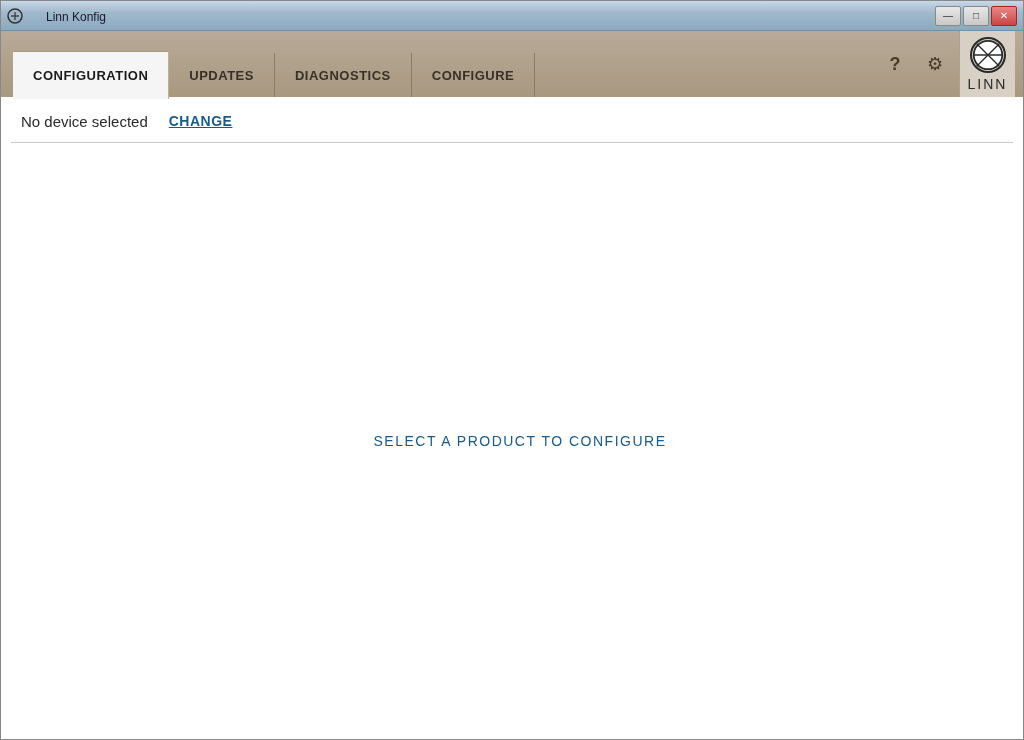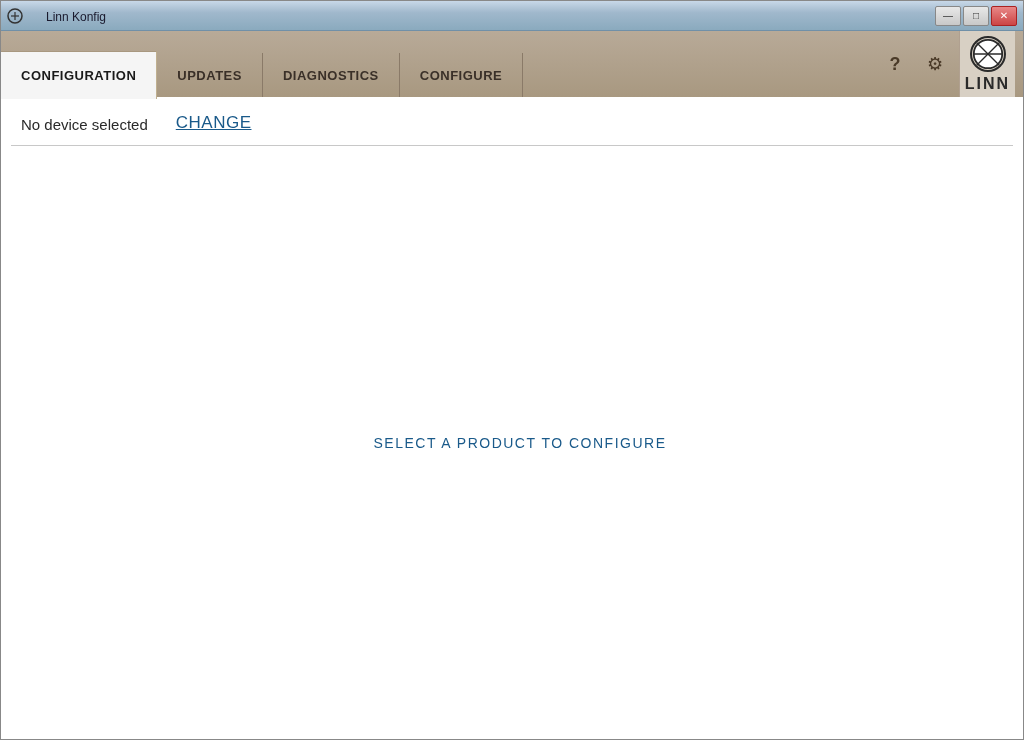--- a/index.html
+++ b/index.html
@@ -90,21 +90,21 @@
     .tb-btn.maximize-btn {
       background: linear-gradient(to bottom, #e8e8e8, #c8c8c8);
     }
 
     
     .tab-bar {
       height: 66px;
       background: linear-gradient(to bottom, #b8aa98 0%, #a89880 100%);
       display: flex;
       align-items: flex-end;
-      padding-left: 0;
+      padding-left: 12px;
       flex-shrink: 0;
       position: relative;
     }
 
     .tabs-left {
       display: flex;
       align-items: flex-end;
       height: 100%;
     }
 
@@ -181,58 +181,58 @@
       border: 2px solid #2a2a2a;
       border-radius: 50%;
       display: flex;
       align-items: center;
       justify-content: center;
       position: relative;
       overflow: hidden;
     }
 
     .linn-text {
-      font-size: 16px;
-      font-weight: bold;
+      font-size: 14px;
+      font-weight: normal;
       color: #2a2a2a;
       letter-spacing: 2px;
       margin-top: 3px;
     }
 
     
     .content {
       flex: 1;
       background: #ffffff;
       display: flex;
       flex-direction: column;
       overflow: hidden;
     }
 
     .device-bar {
       padding: 16px 20px 12px 20px;
       display: flex;
-      align-items: flex-end;
-      gap: 28px;
+      align-items: flex-start;
+      gap: 21px;
       flex-shrink: 0;
     }
 
     .no-device-text {
       font-size: 15px;
       color: #2a2a2a;
       font-weight: 400;
     }
 
     .change-link {
-      font-size: 17px;
+      font-size: 14px;
       color: #1a5a8a;
       text-decoration: underline;
       cursor: pointer;
       letter-spacing: 0.5px;
       text-transform: uppercase;
-      font-weight: 400;
+      font-weight: 700;
     }
 
     .divider {
       height: 1px;
       background: #c8c8c8;
       margin: 0 10px;
       flex-shrink: 0;
     }
 
     .main-area {

